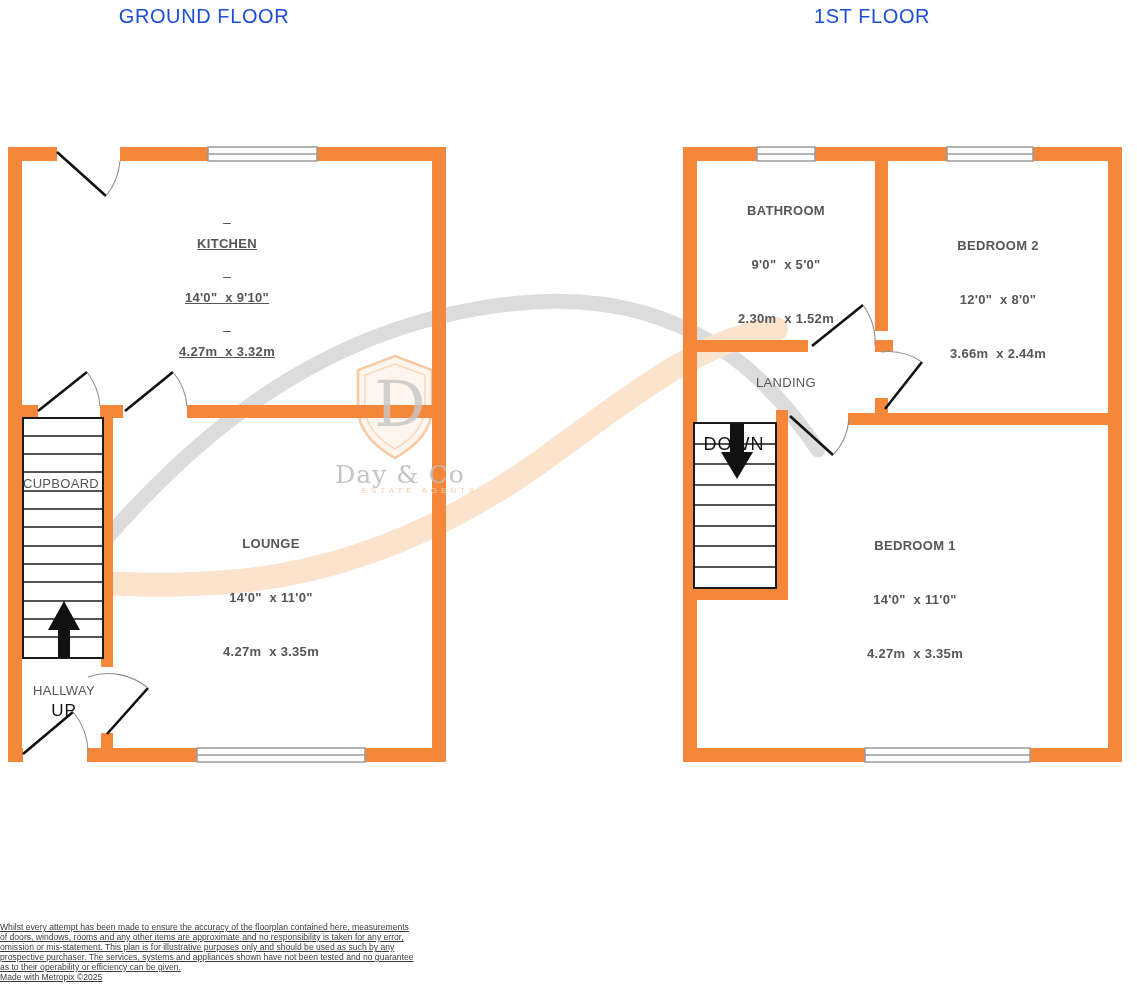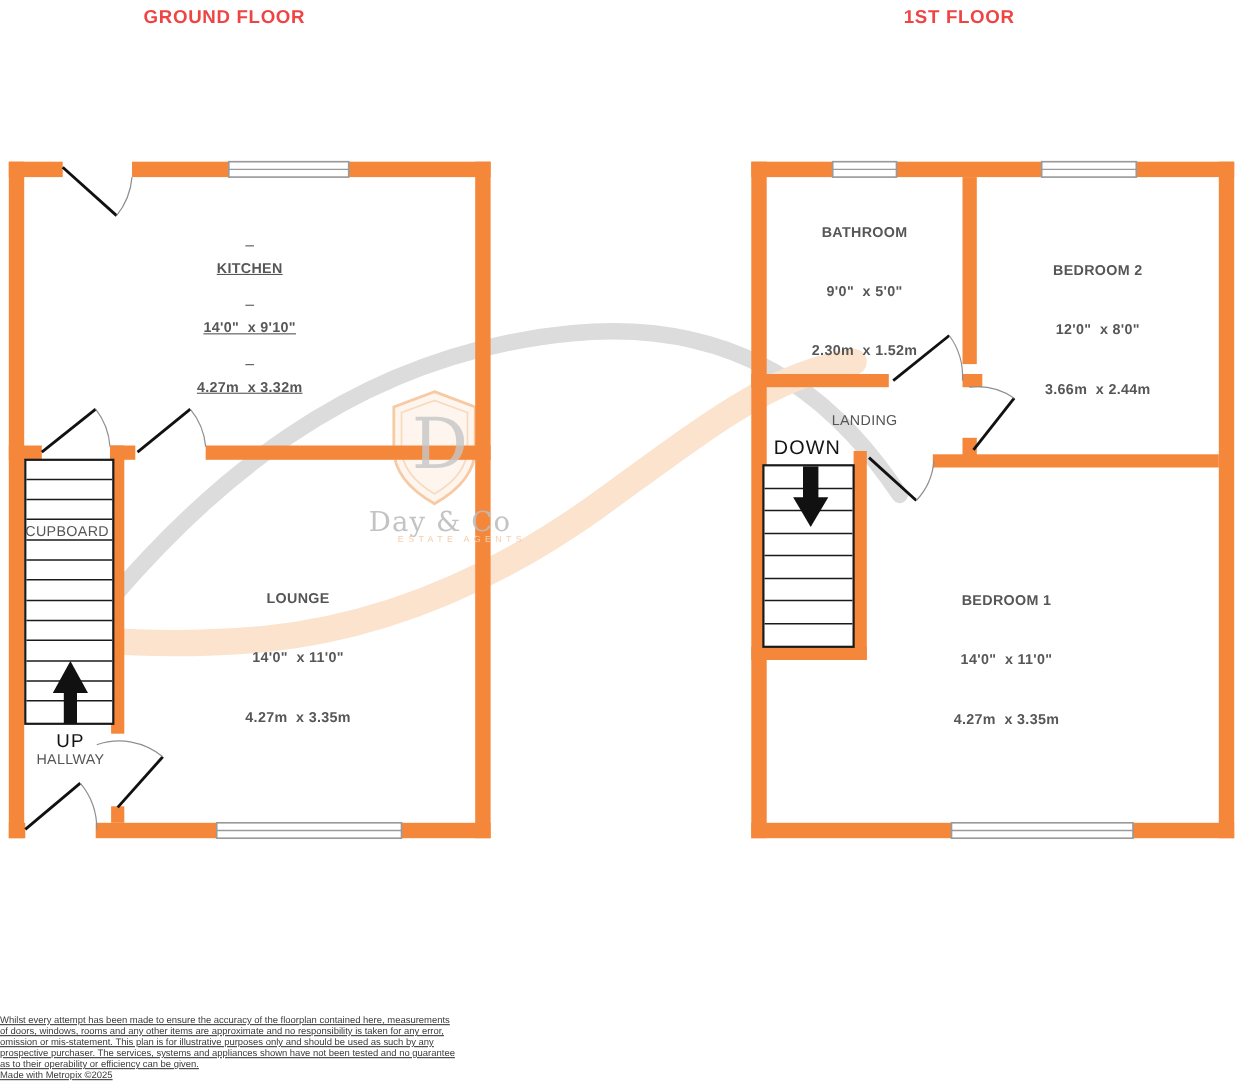--- a/index.html
+++ b/index.html
@@ -17,25 +17,25 @@
   .leaf{stroke:#111111;stroke-width:2.6;fill:none;}
   .arc{stroke:#8f8f8f;stroke-width:1.1;fill:none;}
   .arrow{fill:#111111;}
   .swoosh-gray{stroke:var(--swgray,#dcdcdc);stroke-width:15;fill:none;stroke-linecap:round;}
   .swoosh-peach{stroke:var(--swpeach,#fbe3cd);stroke-width:24;fill:none;stroke-linecap:round;}
   .shield-outer{fill:#fdf4ec;stroke:#f6c193;stroke-width:2.5;opacity:.85;}
   .shield-inner{fill:none;stroke:#f9d9bd;stroke-width:1.5;}
 
   
   .lbl{position:absolute;transform:translate(-50%,-50%);white-space:pre;text-align:center;}
-  .floor-title{font-size:17px;color:#ef4444;letter-spacing:.6px;font-weight:bold;}
+  .floor-title{font-size:20px;color:#1d4ed8;letter-spacing:.6px;}
   .room-label{color:#565656;font-weight:bold;font-size:13px;line-height:14px;letter-spacing:.3px;}
   .room-label div{white-space:pre;margin-top:12px;}
   .small-room{color:#565656;font-weight:normal;font-size:13px;letter-spacing:.3px;}
-  .stair-dir{font-size:18px;color:#141414;letter-spacing:1px;font-weight:500;}
+  .stair-dir{font-size:18px;color:#141414;letter-spacing:1px;font-weight:500;margin-top:37px;}
   .wm-d{font-family:"DejaVu Serif", serif;font-size:64px;color:#c6c6c6;opacity:.8;}
   .wm-co{font-family:"DejaVu Serif", serif;font-size:25px;color:#bdbdbd;opacity:.9;letter-spacing:1px;}
   .wm-tag{font-size:8px;color:#f3cfae;letter-spacing:4px;padding-left:36px;}
   .footer{position:absolute;left:0;right:0;top:922px;text-align:left;color:#3c3c3c;text-decoration:underline;}
   .footer div{font-size:8.6px;line-height:10px;}
 </style>
 </head>
 <body>
 
 <div class="canvas">

